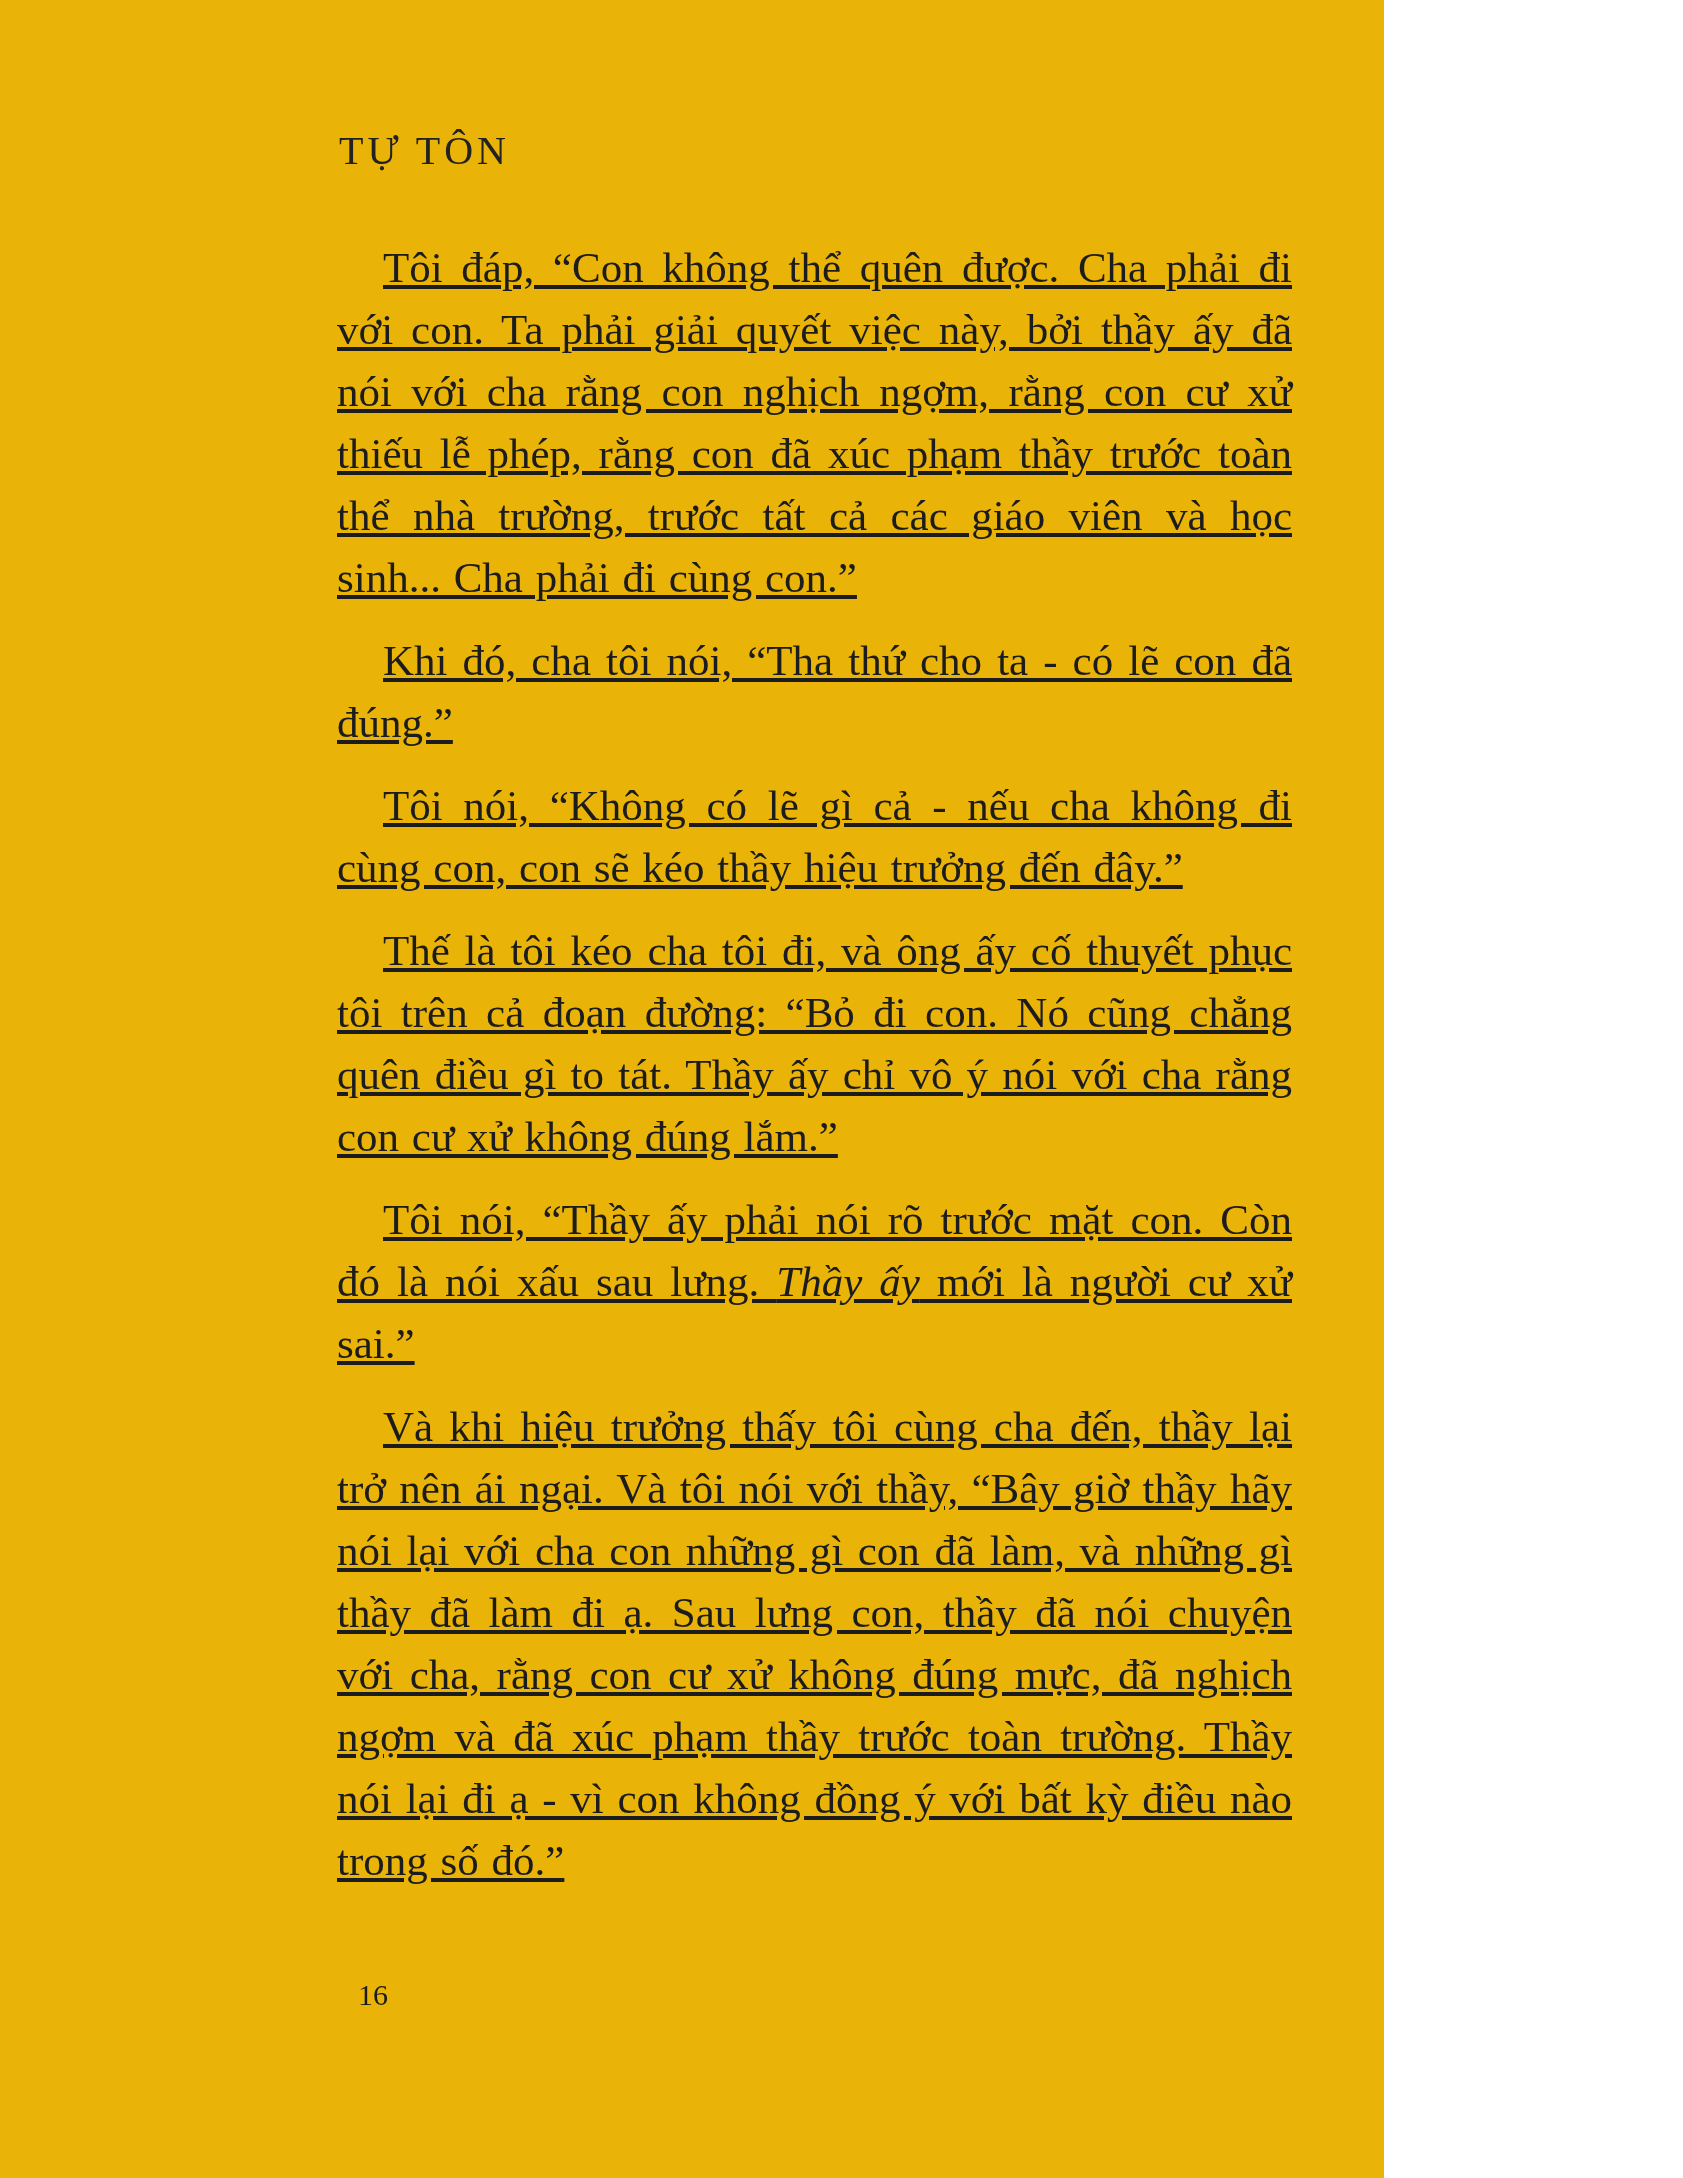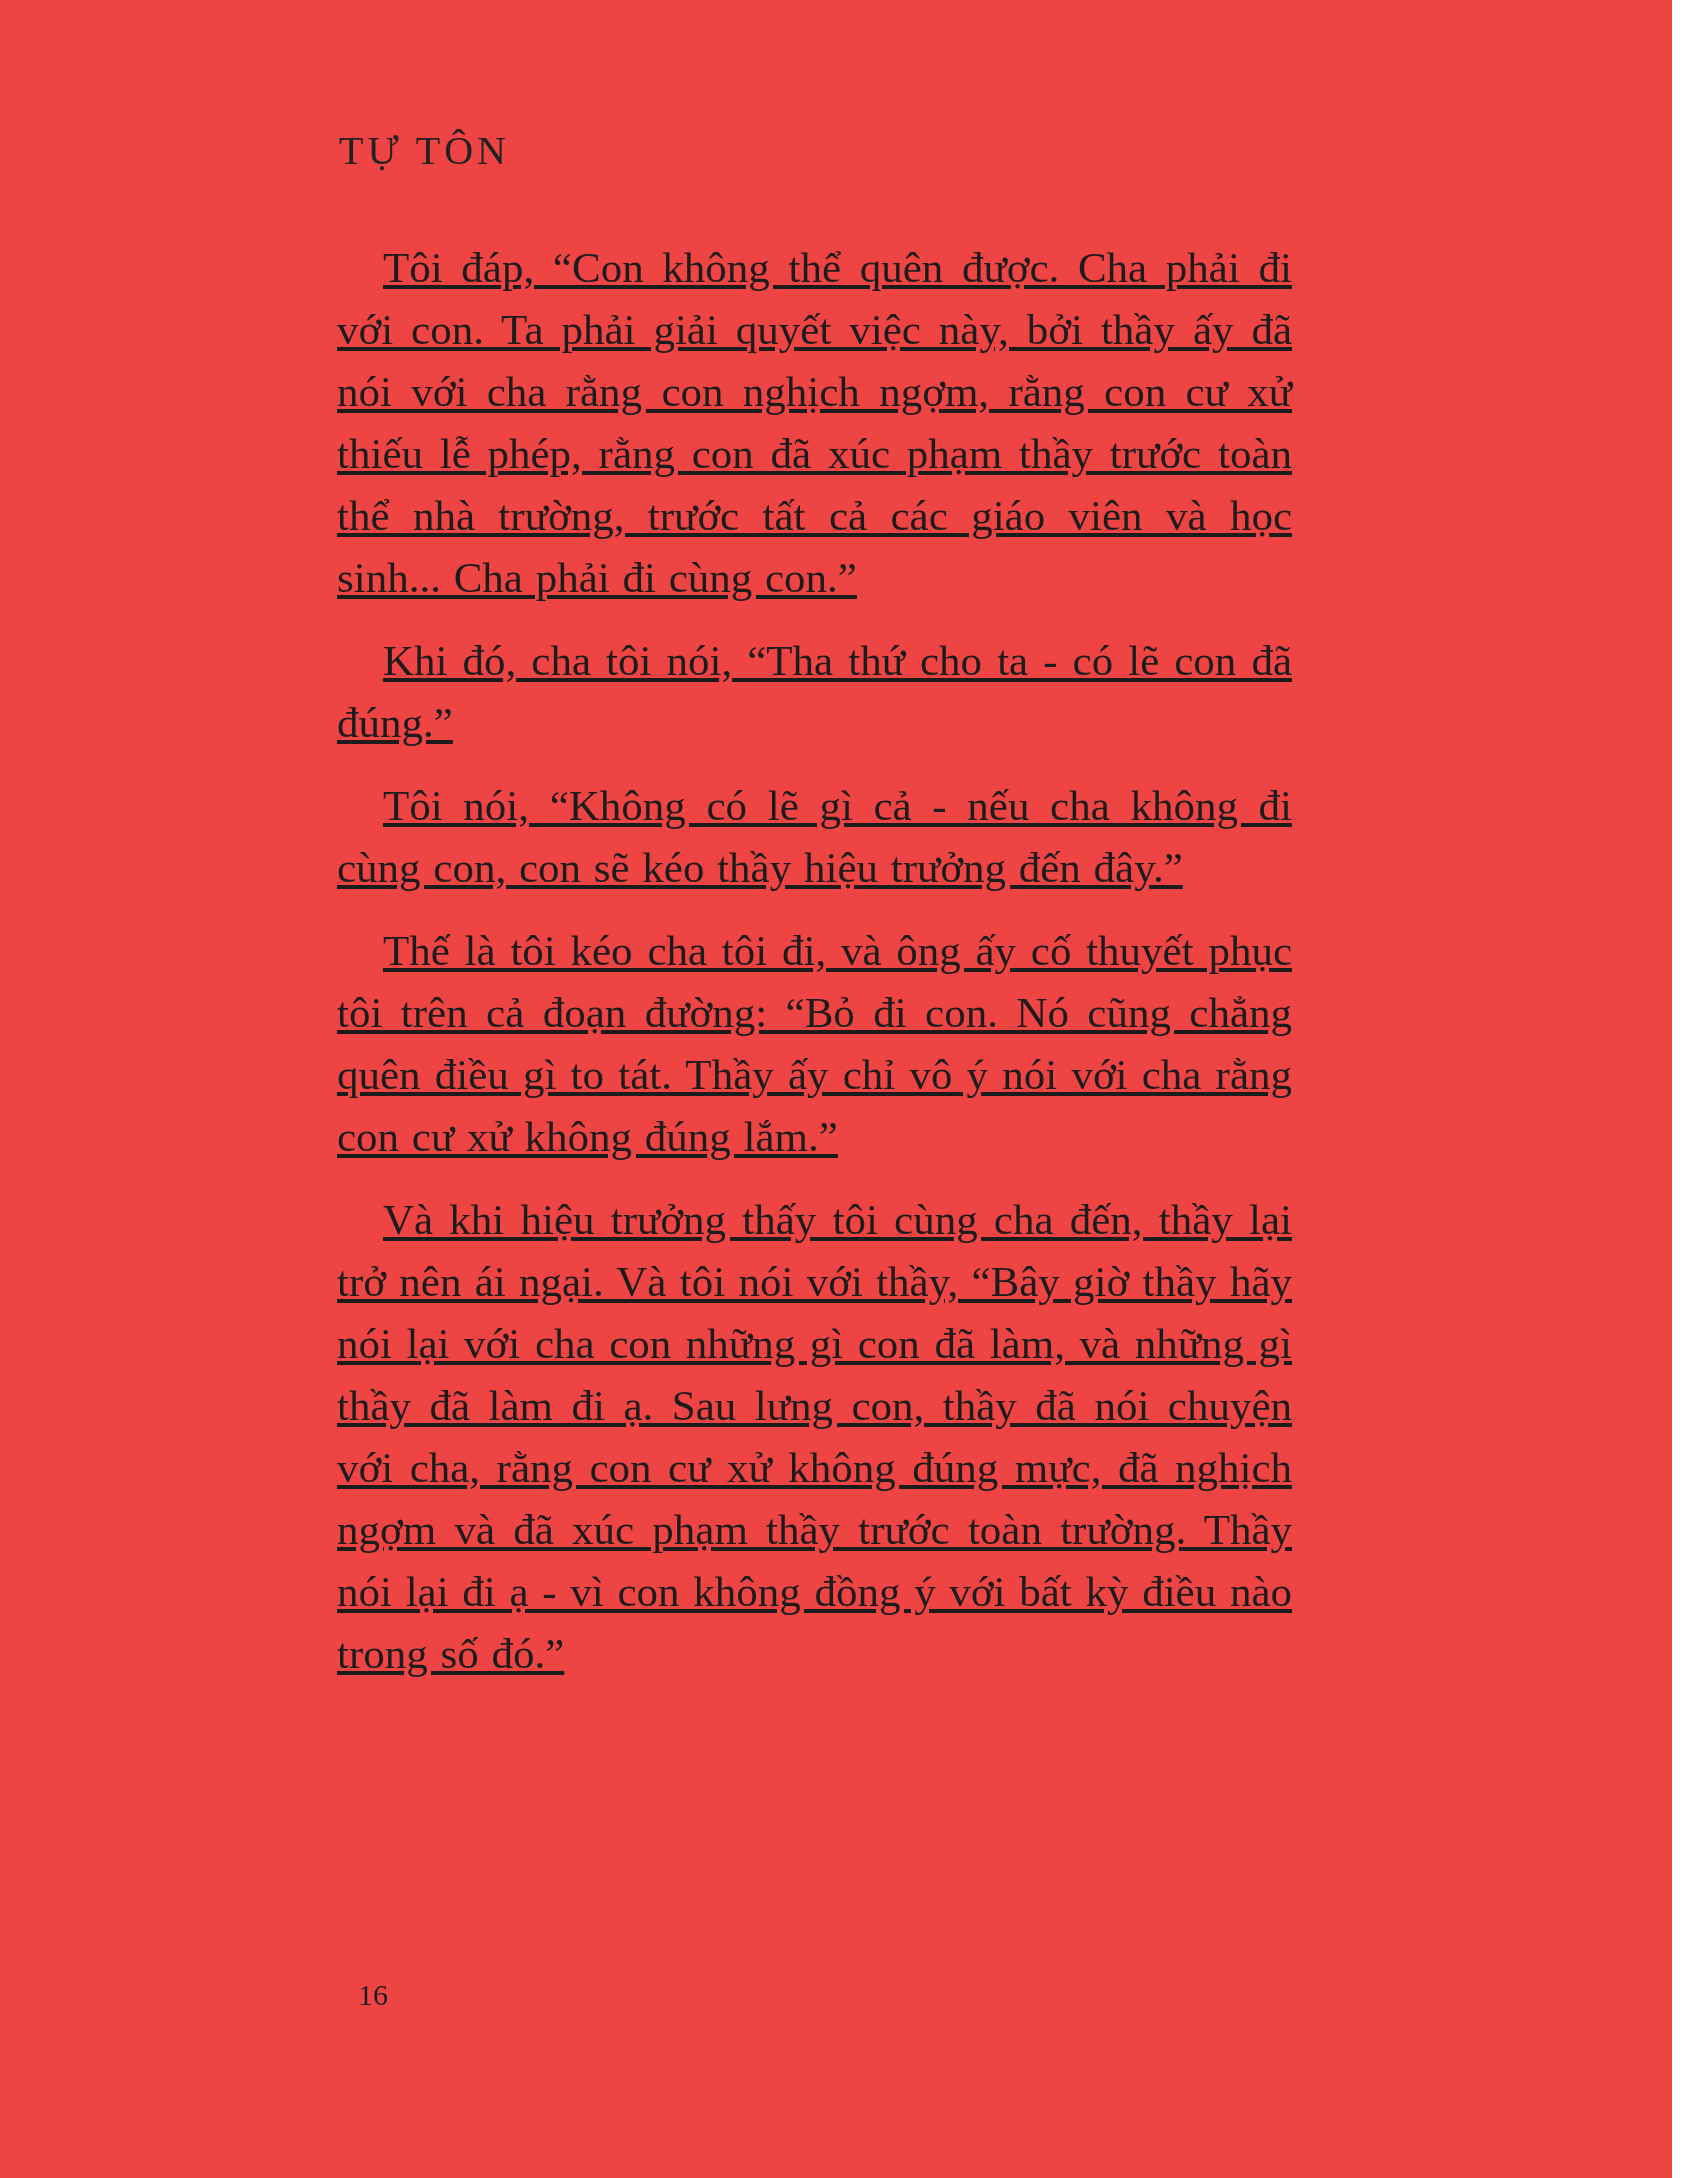--- a/index.html
+++ b/index.html
@@ -2,23 +2,23 @@
 <html lang="vi"><head>
 <meta charset="utf-8">
 <style>
   html, body {
     margin: 0;
     padding: 0;
     background: #ffffff;
   }
   .page {
     position: relative;
-    width: 1672px;
+    width: 1384px;
     height: 2178px;
-    background: #ef4444;
+    background: #eab308;
     font-family: "Liberation Serif", "DejaVu Serif", serif;
     color: #1c1c1c;
     overflow: hidden;
   }
   .content {
     position: absolute;
     left: 337px;
     top: 127px;
     width: 955px;
   }
@@ -53,18 +53,19 @@
 <body>
 
 <div class="page">
   <div class="content">
     <div class="running-header">TỰ TÔN</div>
     <div class="body-text">
         <p><span class="seg-regular">Tôi đáp, “Con không thể quên được. Cha phải đi với con. Ta phải giải quyết việc này, bởi thầy ấy đã nói với cha rằng con nghịch ngợm, rằng con cư xử thiếu lễ phép, rằng con đã xúc phạm thầy trước toàn thể nhà trường, trước tất cả các giáo viên và học sinh... Cha phải đi cùng con.”</span></p>
         <p><span class="seg-regular">Khi đó, cha tôi nói, “Tha thứ cho ta - có lẽ con đã đúng.”</span></p>
         <p><span class="seg-regular">Tôi nói, “Không có lẽ gì cả - nếu cha không đi cùng con, con sẽ kéo thầy hiệu trưởng đến đây.”</span></p>
         <p><span class="seg-regular">Thế là tôi kéo cha tôi đi, và ông ấy cố thuyết phục tôi trên cả đoạn đường: “Bỏ đi con. Nó cũng chẳng quên điều gì to tát. Thầy ấy chỉ vô ý nói với cha rằng con cư xử không đúng lắm.”</span></p>
+        <p><span class="seg-regular">Tôi nói, “Thầy ấy phải nói rõ trước mặt con. Còn đó là nói xấu sau lưng. </span><span class="seg-italic">Thầy ấy</span><span class="seg-regular"> mới là người cư xử sai.”</span></p>
         <p><span class="seg-regular">Và khi hiệu trưởng thấy tôi cùng cha đến, thầy lại trở nên ái ngại. Và tôi nói với thầy, “Bây giờ thầy hãy nói lại với cha con những gì con đã làm, và những gì thầy đã làm đi ạ. Sau lưng con, thầy đã nói chuyện với cha, rằng con cư xử không đúng mực, đã nghịch ngợm và đã xúc phạm thầy trước toàn trường. Thầy nói lại đi ạ - vì con không đồng ý với bất kỳ điều nào trong số đó.”</span></p>
       </div>
   </div>
   <div class="page-number">16</div>
 </div>
 
 
 </body></html>

